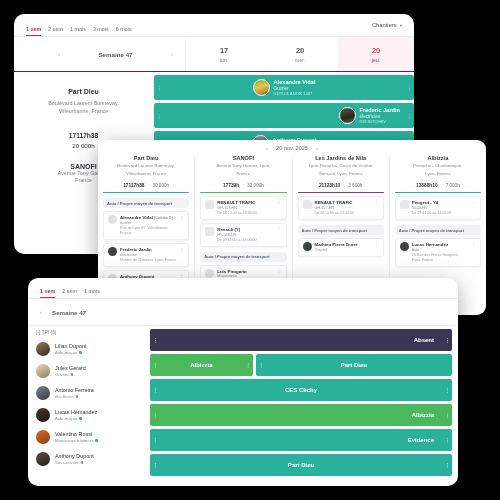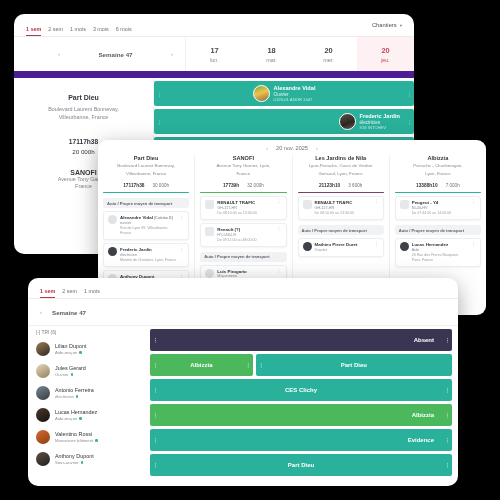--- a/index.html
+++ b/index.html
@@ -25,21 +25,21 @@
   }
   .range-tabs{display:flex;gap:7px;align-items:flex-end;height:22px;}
   .range-tab{
     font-size:5.4px;color:#6c7076;padding-bottom:3px;line-height:1;
     border-bottom:1.4px solid transparent;cursor:pointer;white-space:nowrap;
   }
   .range-tab.active{color:#b4364a;border-bottom-color:#b4364a;font-weight:bold;}
   .chantiers-sel{font-size:5.8px;color:#4a4f55;display:flex;align-items:center;gap:3px;}
   .caret{font-size:4.6px;color:#878c92;}
 
-  .bp-grid{display:flex;height:34px;border-bottom:7px solid #4c1d95;padding-left:32px;}
+  .bp-grid{display:flex;height:34px;border-bottom:1px solid #4c1d95;padding-left:32px;}
   .week-nav{
     width:140px;display:flex;align-items:center;justify-content:space-between;
     padding:0 12px;border-right:1px solid #f0f0f0;box-sizing:border-box;
   }
   .arrow{font-size:6px;color:#9aa0a6;cursor:pointer;}
   .week-label{font-size:6.2px;color:#585d63;font-weight:bold;}
   .daycols{display:flex;flex:1;}
   .daycol{
     flex:1;display:flex;flex-direction:column;align-items:center;justify-content:center;
     gap:2px;
@@ -183,24 +183,20 @@
     <div class="bp-grid">
       <div class="week-nav">
         <span class="arrow">‹</span>
         <span class="week-label">Semaine 47</span>
         <span class="arrow">›</span>
       </div>
       <div class="daycols" id="bp-daycols">
           <div class="daycol">
             <div class="dnum">17</div>
             <div class="dname">lun.</div>
-          </div>
-          <div class="daycol">
-            <div class="dnum">18</div>
-            <div class="dname">mar.</div>
           </div>
           <div class="daycol">
             <div class="dnum">20</div>
             <div class="dname">mer.</div>
           </div>
           <div class="daycol today">
             <div class="dnum">20</div>
             <div class="dname">jeu.</div>
           </div>
         </div>

